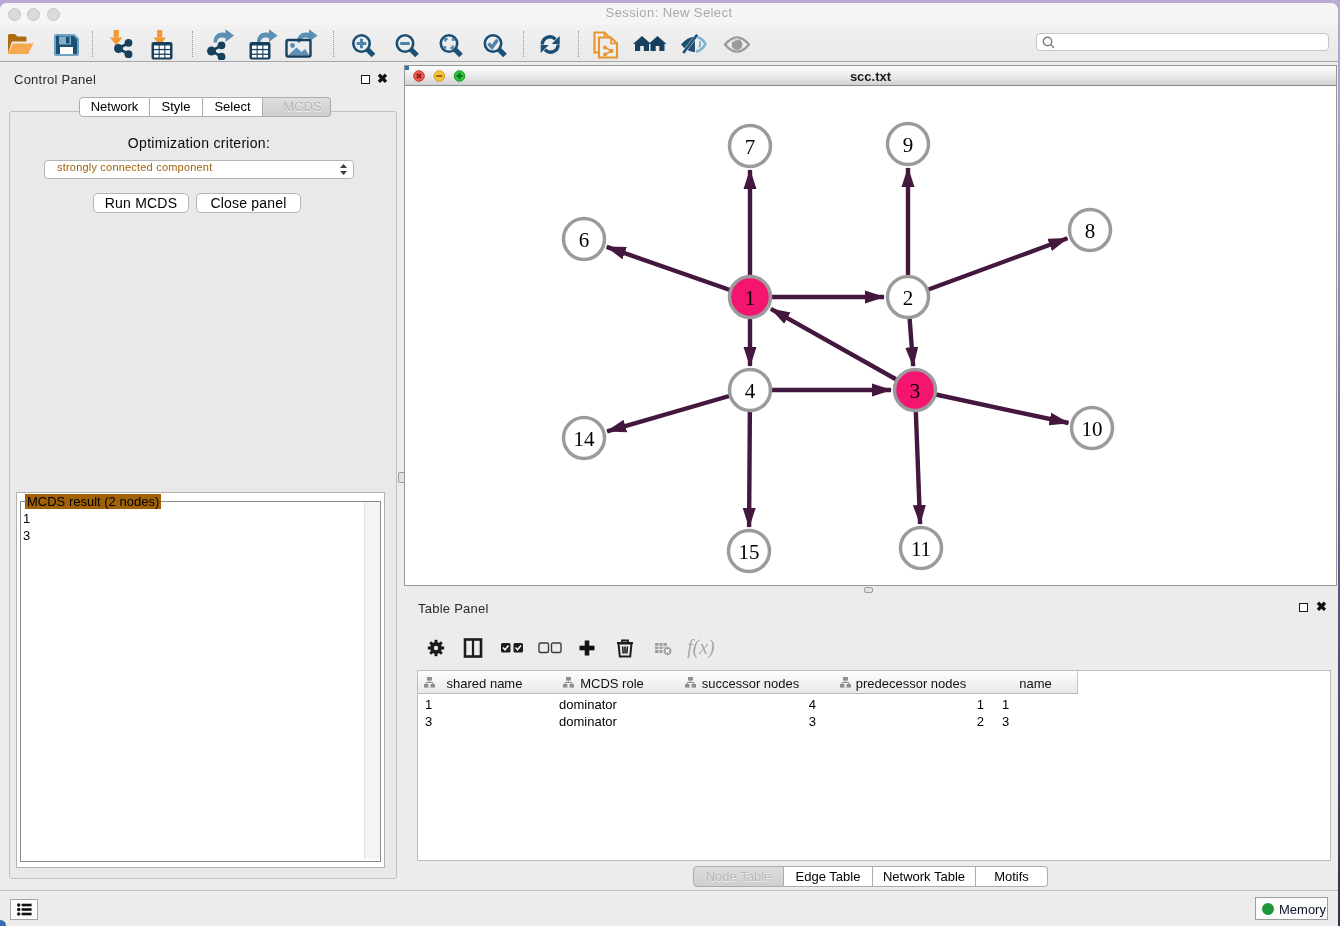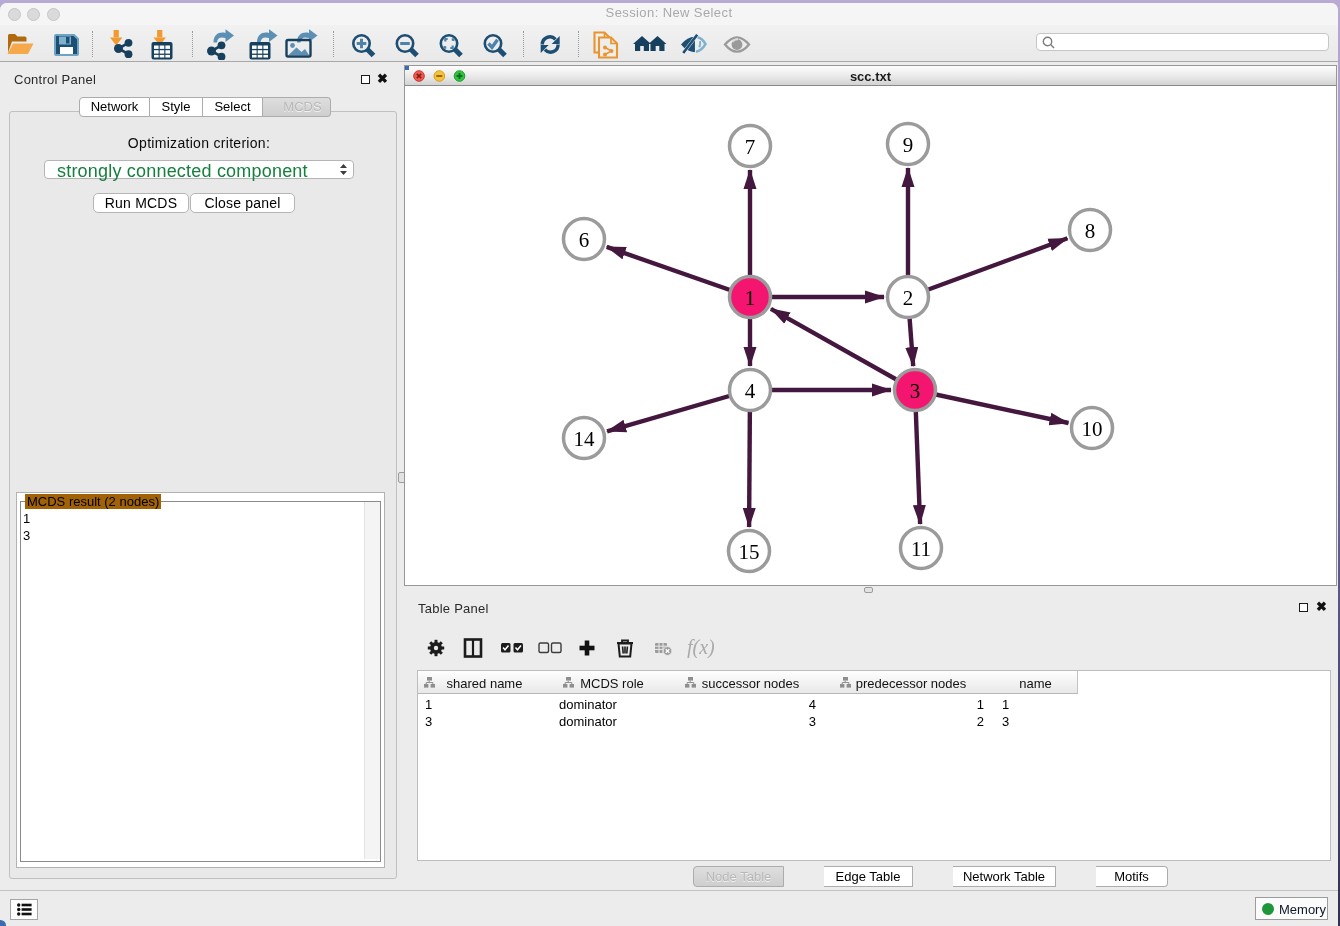--- a/index.html
+++ b/index.html
@@ -182,27 +182,27 @@
 <div class="closex" style="left:377px;top:71px;">✖</div>
 <div id="cpcontent" class="abs"></div>
 <div class="tabrow" style="left:79px;top:97px;">
   <div class="tab first" style="width:69px;">Network</div>
   <div class="tab" style="width:52px;">Style</div>
   <div class="tab" style="width:59px;">Select</div>
   <div class="tab last dis" style="width:55px;padding-left:12px;">MCDS</div>
 </div>
 <div class="abs" style="left:44px;top:135px;width:310px;text-align:center;font-size:14px;letter-spacing:0.3px;color:#0a0a0a;">Optimization criterion:</div>
 <div class="abs" style="left:44px;top:160px;width:308px;height:17px;background:#fff;border:1px solid #b5b5b5;border-radius:4px;"></div>
-<div class="abs" style="left:57px;top:161px;font-size:18px;letter-spacing:0.2px;color:#15803d;">strongly connected component</div>
+<div class="abs" style="left:57px;top:161px;font-size:11px;letter-spacing:0.2px;color:#a16207;">strongly connected component</div>
 <svg class="abs" style="left:339px;top:163px;" width="9" height="13" viewBox="0 0 9 13">
     <path d="M1 5 L4.5 1 L8 5 Z" fill="#3c3c3c"></path>
     <path d="M1 8 L4.5 12 L8 8 Z" fill="#3c3c3c"></path>
   </svg>
 <div class="btn" style="left:93px;top:193px;width:94px;">Run MCDS</div>
-<div class="btn" style="left:190px;top:193px;width:103px;">Close panel</div>
+<div class="btn" style="left:196px;top:193px;width:103px;">Close panel</div>
 <div class="abs" style="left:16px;top:492px;width:367px;height:374px;background:#fff;border:1px solid #b2b2b2;"></div>
 <div class="abs" style="left:364px;top:502px;width:15px;height:357px;background:#f4f4f4;border-left:1px solid #e2e2e2;"></div>
 <div class="abs" style="left:20px;top:501px;width:359px;height:359px;border:1px solid #8a8a8a;"></div>
 <div class="abs" style="left:25px;top:494px;background:#a16207;padding:0 2px;font-size:13px;color:#000;">MCDS result (2 nodes)</div>
 <div class="abs" style="left:23px;top:511px;font-size:13px;color:#000;">1</div>
 <div class="abs" style="left:23px;top:528px;font-size:13px;color:#000;">3</div>
 <div class="abs" style="left:398px;top:472px;width:9px;height:11px;background:#e2e2e2;border:1px solid #9c9c9c;border-radius:2px;box-sizing:border-box;"></div>
 
 <div id="netframe" class="abs"></div>
 <div id="nettitle" class="abs"></div>
@@ -348,21 +348,21 @@
 <div class="cellv" style="left:425px;top:696px;">1</div>
 <div class="cellv" style="left:559px;top:696px;">dominator</div>
 <div class="cellv" style="left:673px;top:696px;width:143px;text-align:right;">4</div>
 <div class="cellv" style="left:828px;top:696px;width:156px;text-align:right;">1</div>
 <div class="cellv" style="left:1002px;top:696px;">1</div>
 <div class="cellv" style="left:425px;top:713px;">3</div>
 <div class="cellv" style="left:559px;top:713px;">dominator</div>
 <div class="cellv" style="left:673px;top:713px;width:143px;text-align:right;">3</div>
 <div class="cellv" style="left:828px;top:713px;width:156px;text-align:right;">2</div>
 <div class="cellv" style="left:1002px;top:713px;">3</div>
-<div class="tabrow" style="left:693px;top:866px;gap:40px;">
+<div class="tabrow" style="left:693px;top:866px;">
   <div class="tab first dis" style="width:89px;height:19px;line-height:19px;">Node Table</div>
   <div class="tab" style="width:88px;height:19px;line-height:19px;">Edge Table</div>
   <div class="tab" style="width:102px;height:19px;line-height:19px;">Network Table</div>
   <div class="tab last" style="width:71px;height:19px;line-height:19px;">Motifs</div>
 </div>
 
 <div id="statusbar" class="abs"></div>
 <div class="abs" style="left:10px;top:899px;width:28px;height:21px;background:#fdfdfd;border:1px solid #a5a5a5;box-sizing:border-box;"></div>
 <svg class="abs" style="left:17px;top:903px;" width="15" height="13" viewBox="0 0 15 13">
  <g fill="#111">

